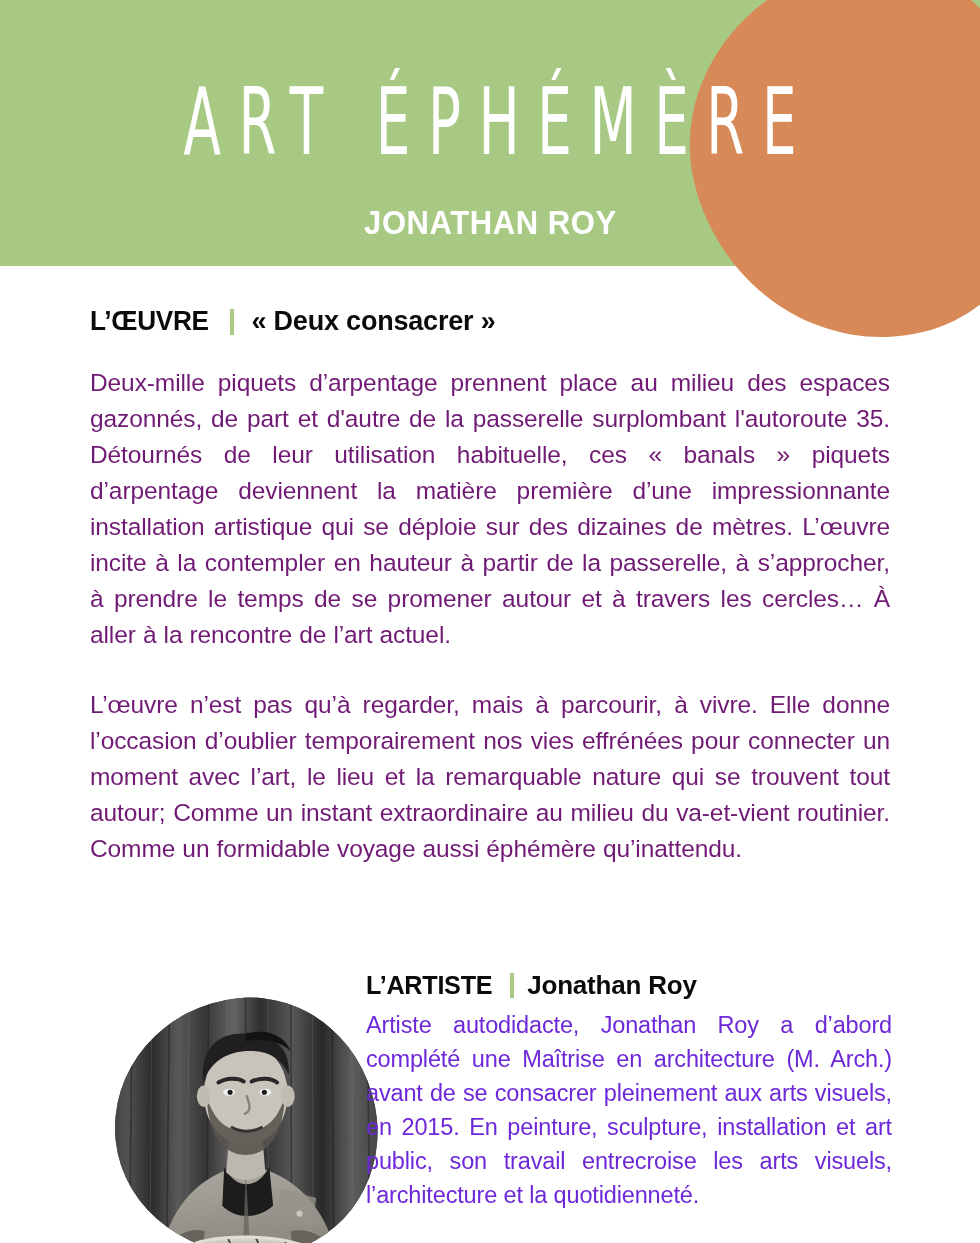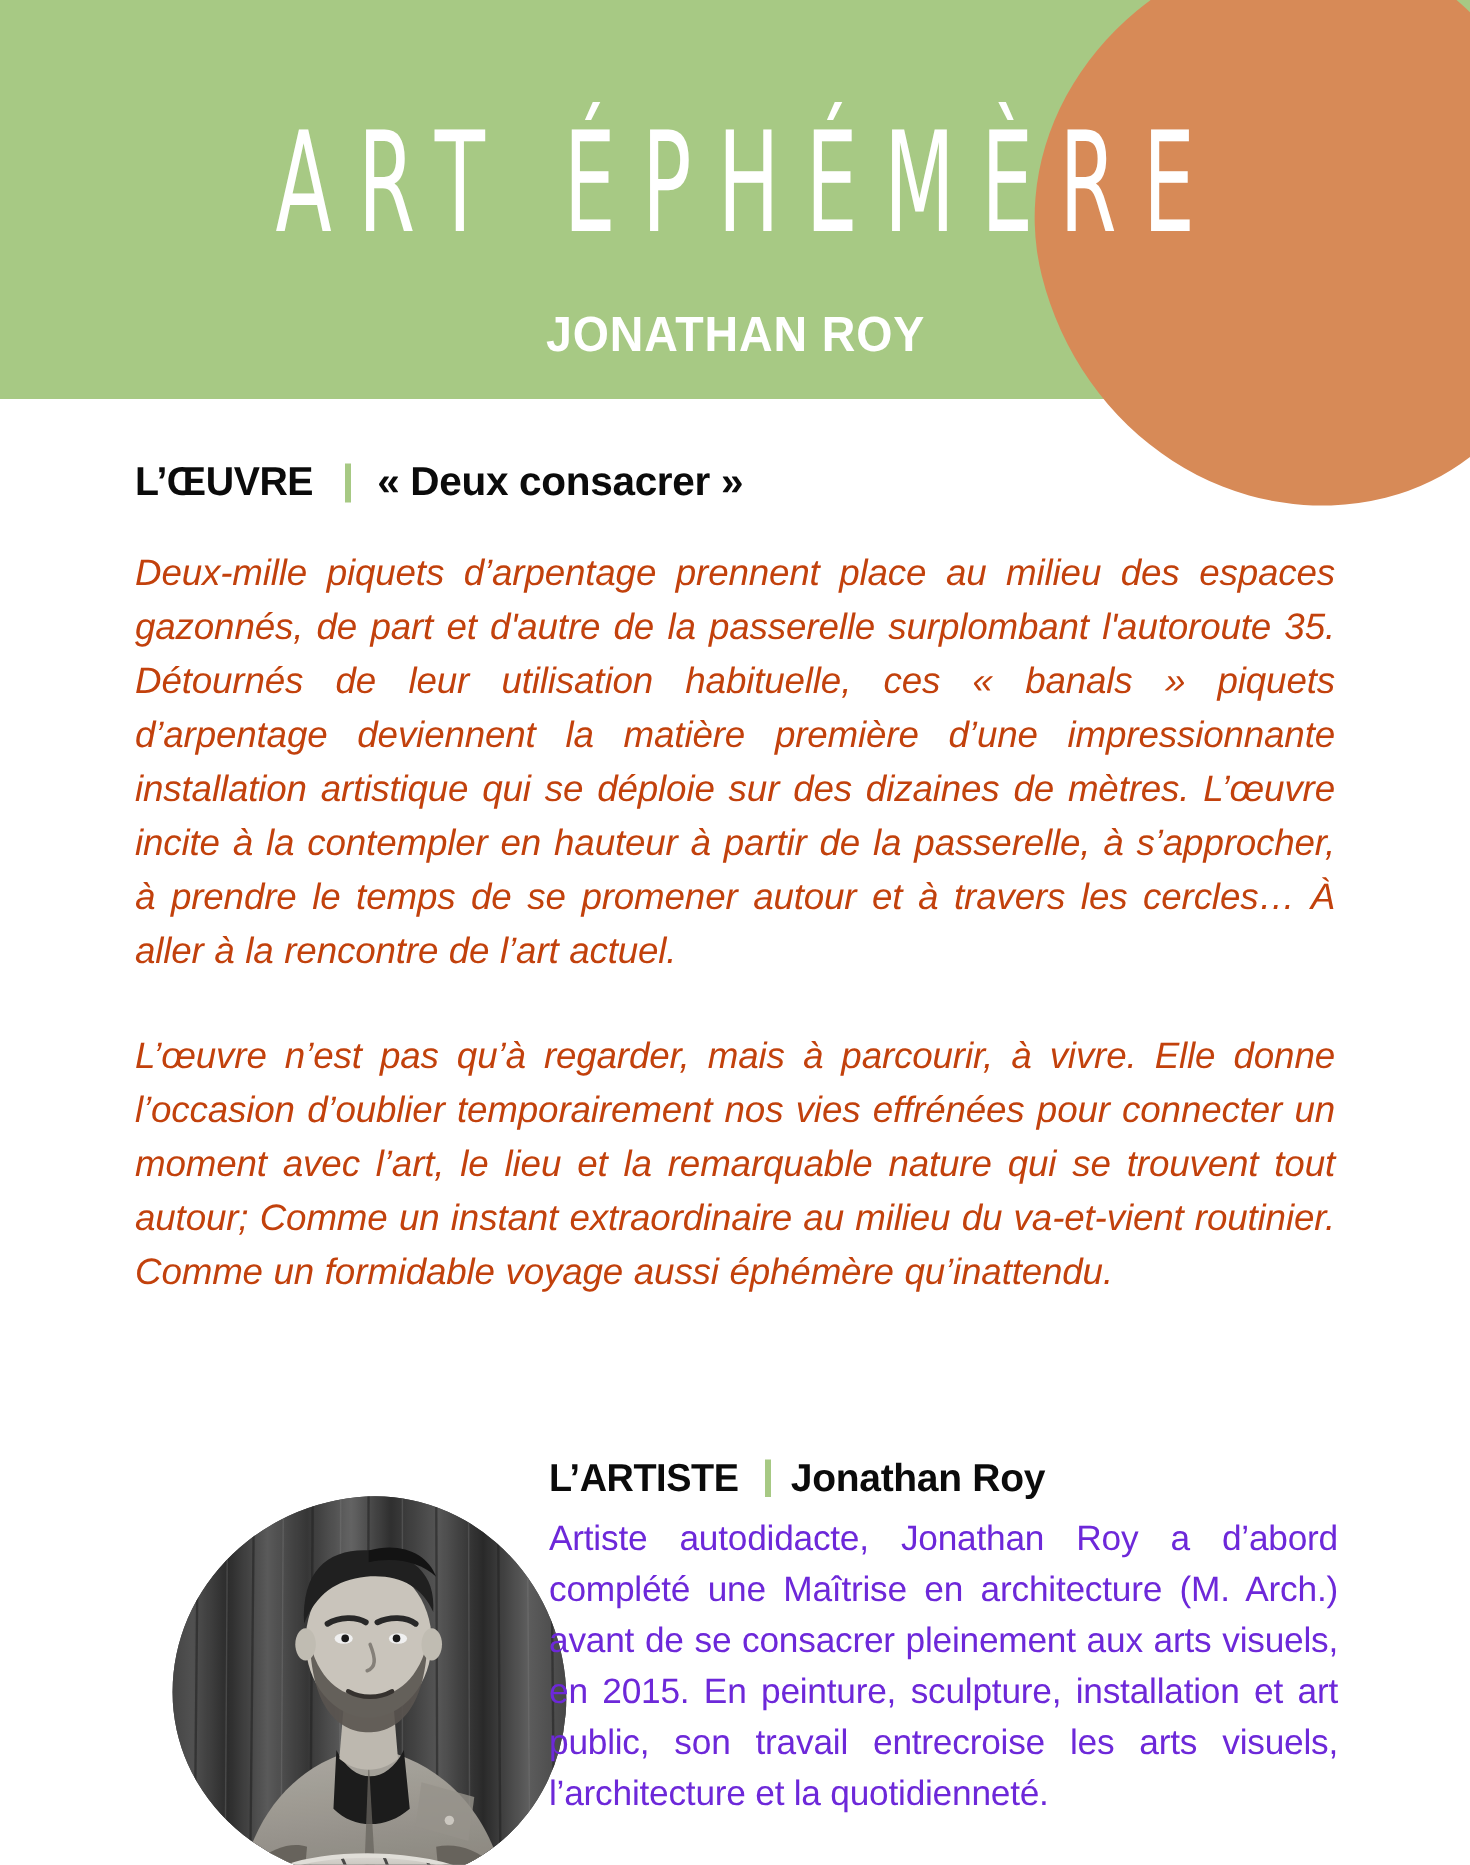--- a/index.html
+++ b/index.html
@@ -137,27 +137,26 @@
     left: 90px;
     top: 40px;
     width: 800px;
   }
   .oeuvre .section-head { margin-bottom: 28px; }
 
   .body-text {
     font-family: "Liberation Sans", "DejaVu Sans", sans-serif;
     font-size: 24.5px;
     line-height: 36px;
-    color: #c2410c;
+    color: #701a75;
     text-align: justify;
     text-justify: inter-word;
     margin: 0 0 34px 0;
     letter-spacing: -0.1px;
     word-spacing: 0.4px;
-    font-style: italic;
   }
   .body-text:last-child { margin-bottom: 0; }
 
   
   .artist {
     position: absolute;
     left: 0;
     top: 668px;
     width: 980px;
     height: 300px;

